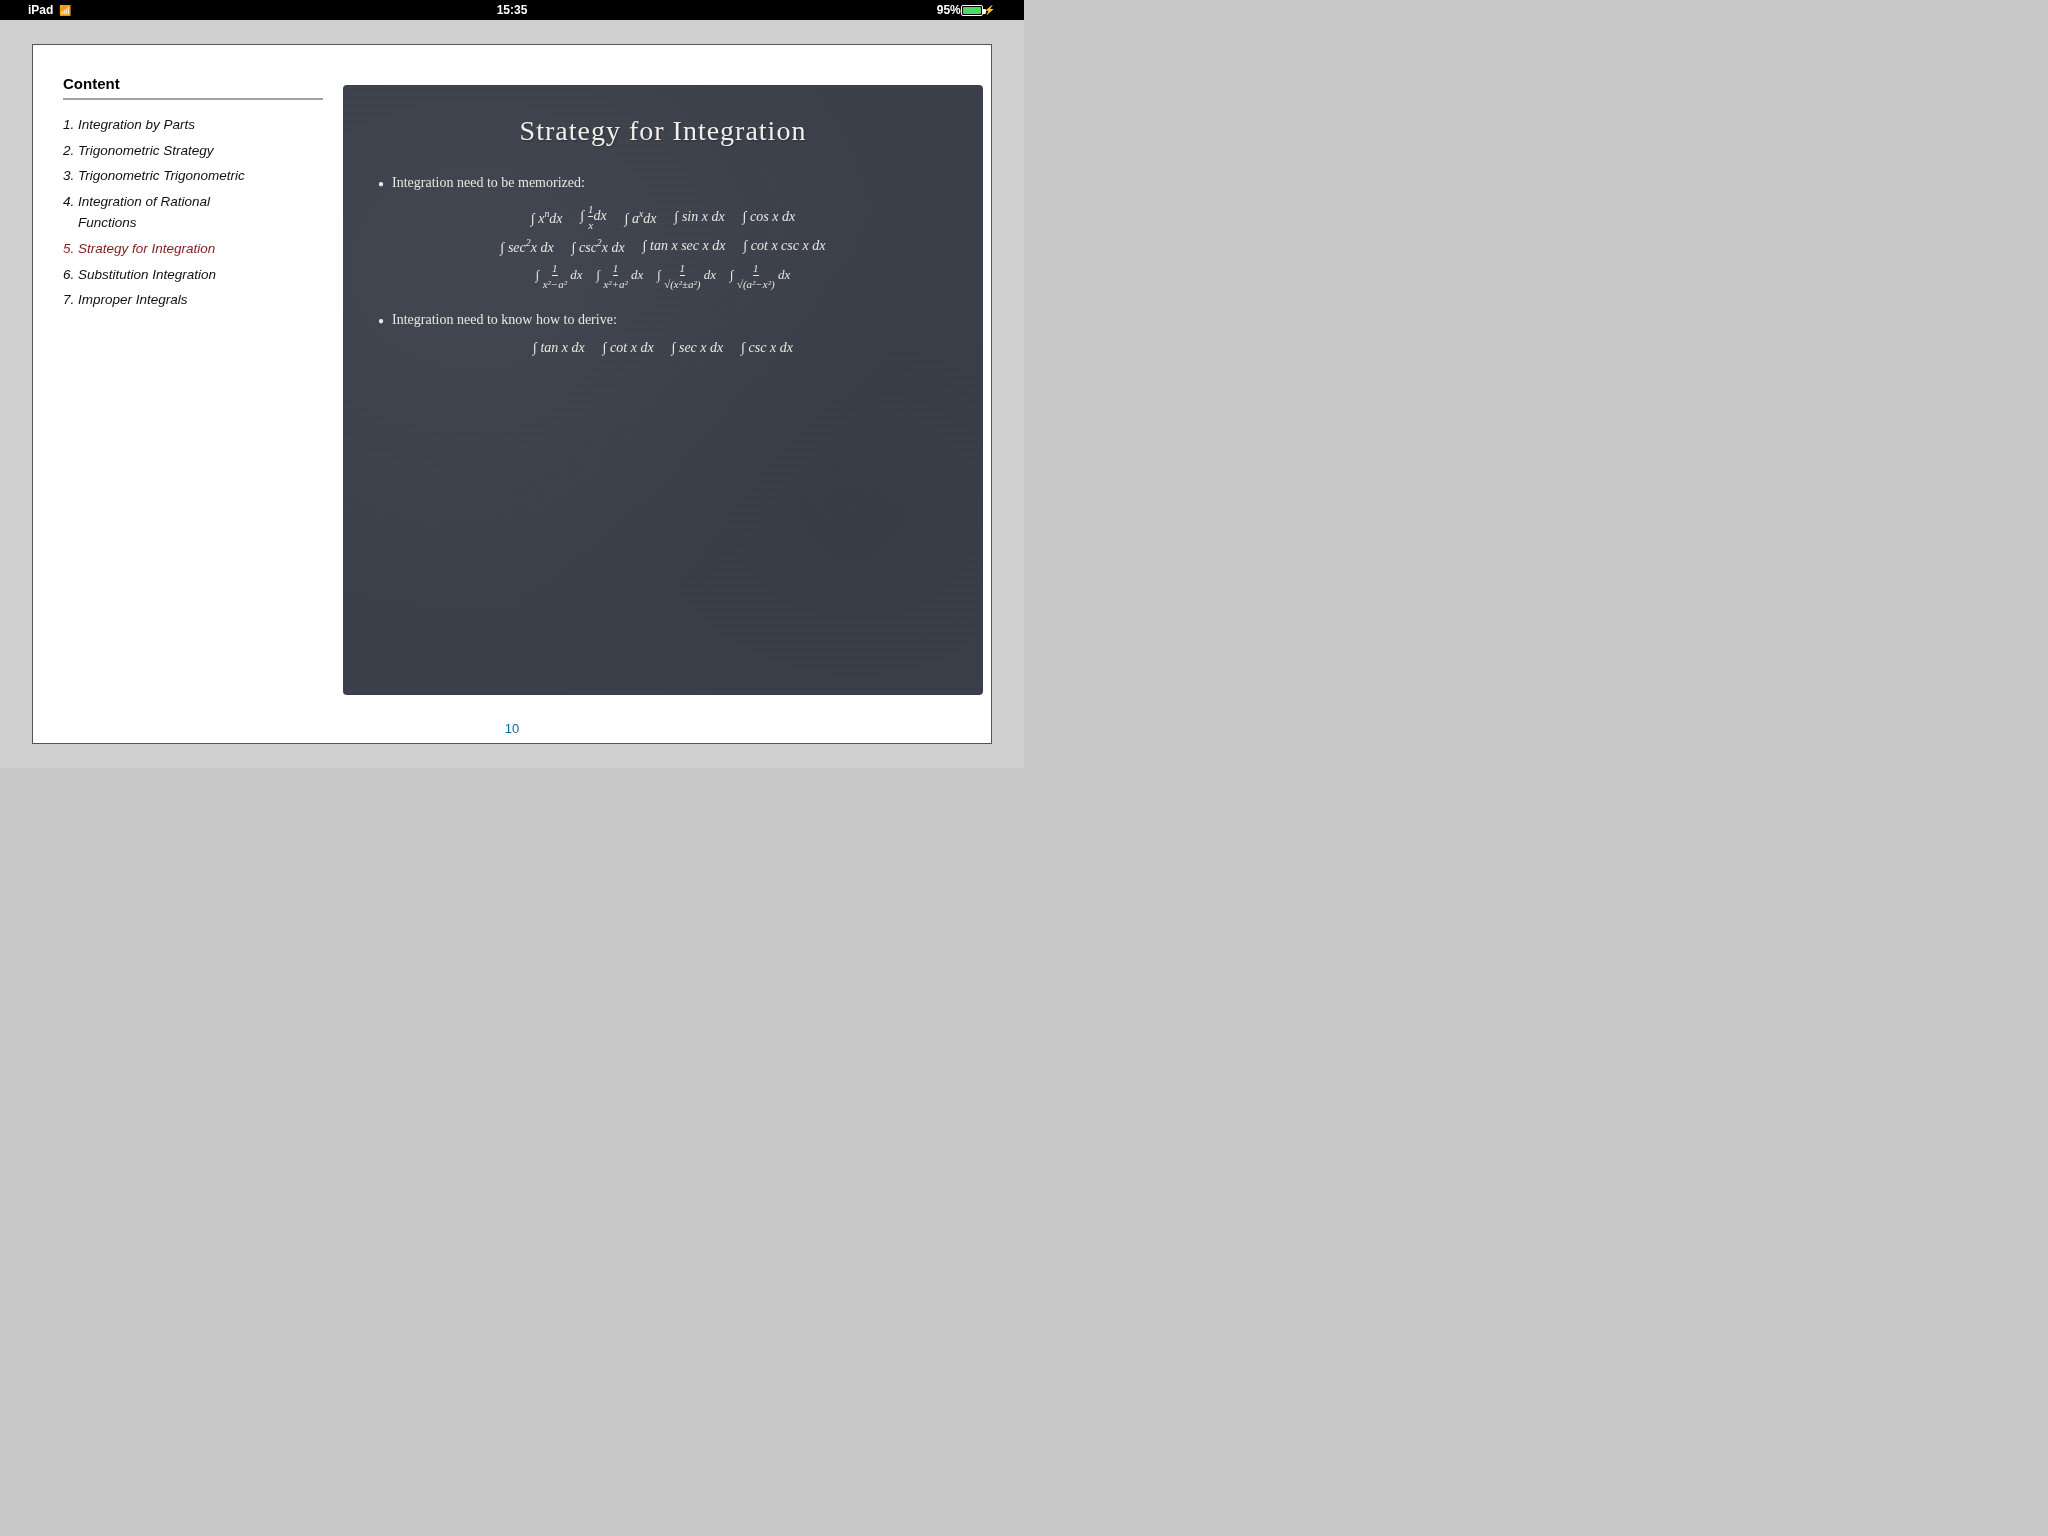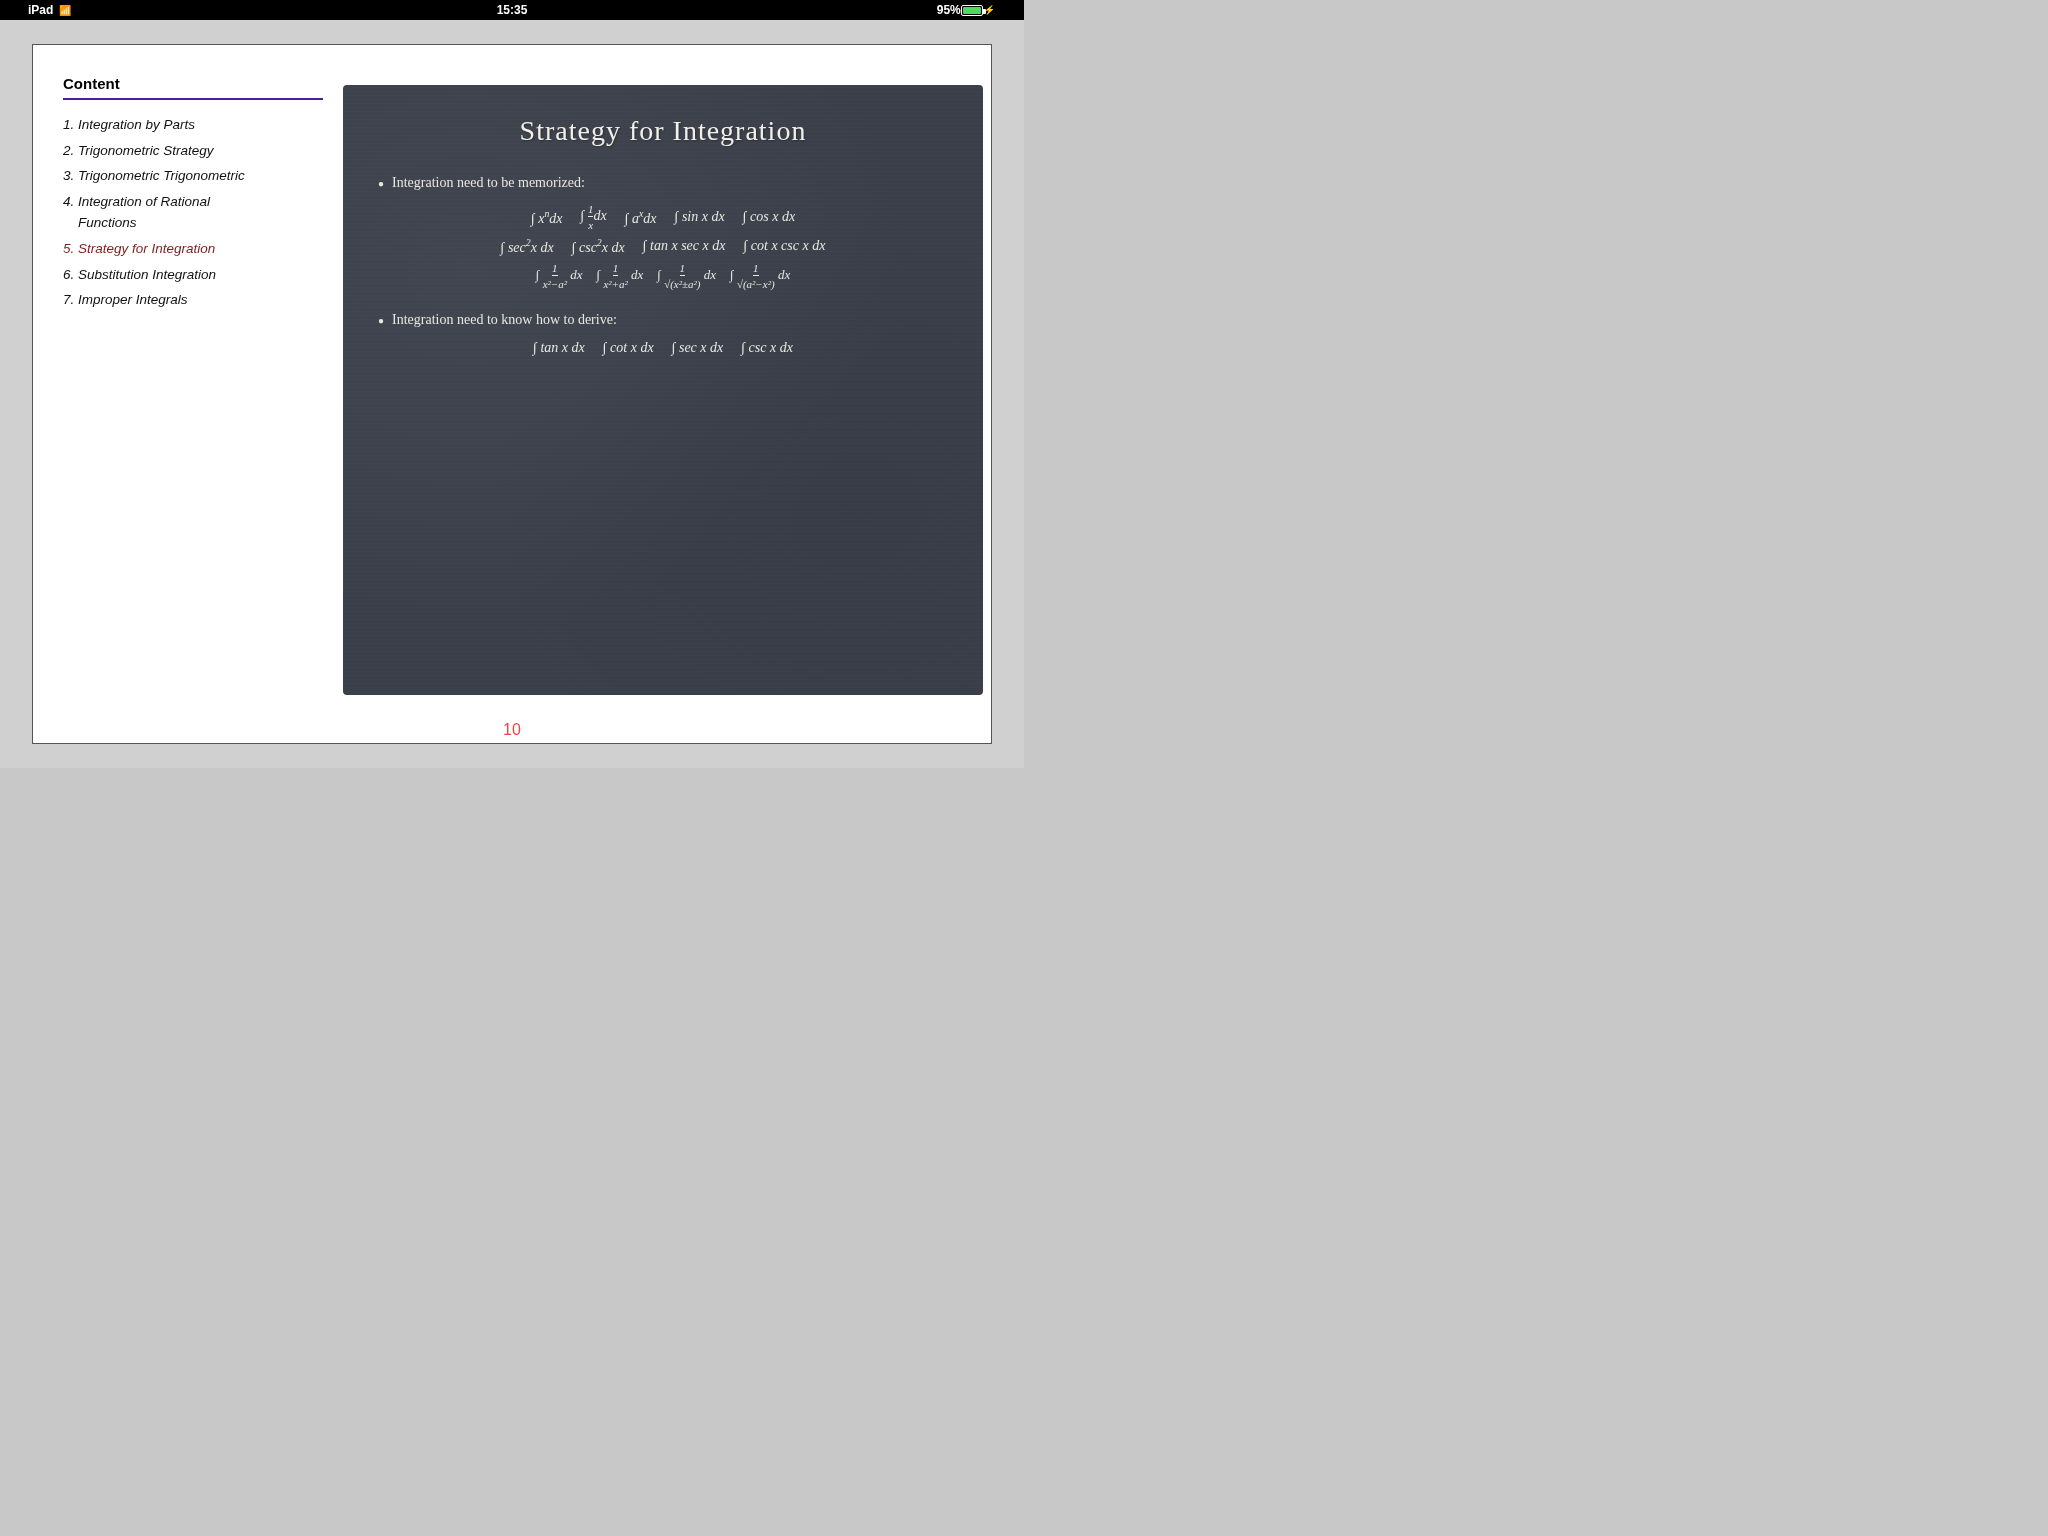--- a/index.html
+++ b/index.html
@@ -85,21 +85,21 @@
     
     .toc {
       width: 280px;
       flex-shrink: 0;
       padding-right: 20px;
     }
 
     .toc-title {
       font-size: 15px;
       font-weight: 700;
-      border-bottom: 2px solid #4c1d95;
+      border-bottom: 2px solid #a3a3a3;
       padding-bottom: 6px;
       margin-bottom: 14px;
     }
 
     .toc-list {
       list-style: none;
       font-size: 13.5px;
       line-height: 1.6;
       font-style: italic;
     }
@@ -177,22 +177,22 @@
     }
 
     .chalk-bullet-dot {
       font-size: 10px;
       margin-top: 3px;
       flex-shrink: 0;
     }
 
     .page-number {
       text-align: center;
-      font-size: 16px;
-      color: #ef4444;
+      font-size: 13px;
+      color: #0369a1;
       padding: 6px 0 8px;
     }
 
     sup { font-size: 0.7em; vertical-align: super; }
 
     .chalk-math-line {
       display: flex;
       justify-content: center;
       align-items: center;
       gap: 18px;

